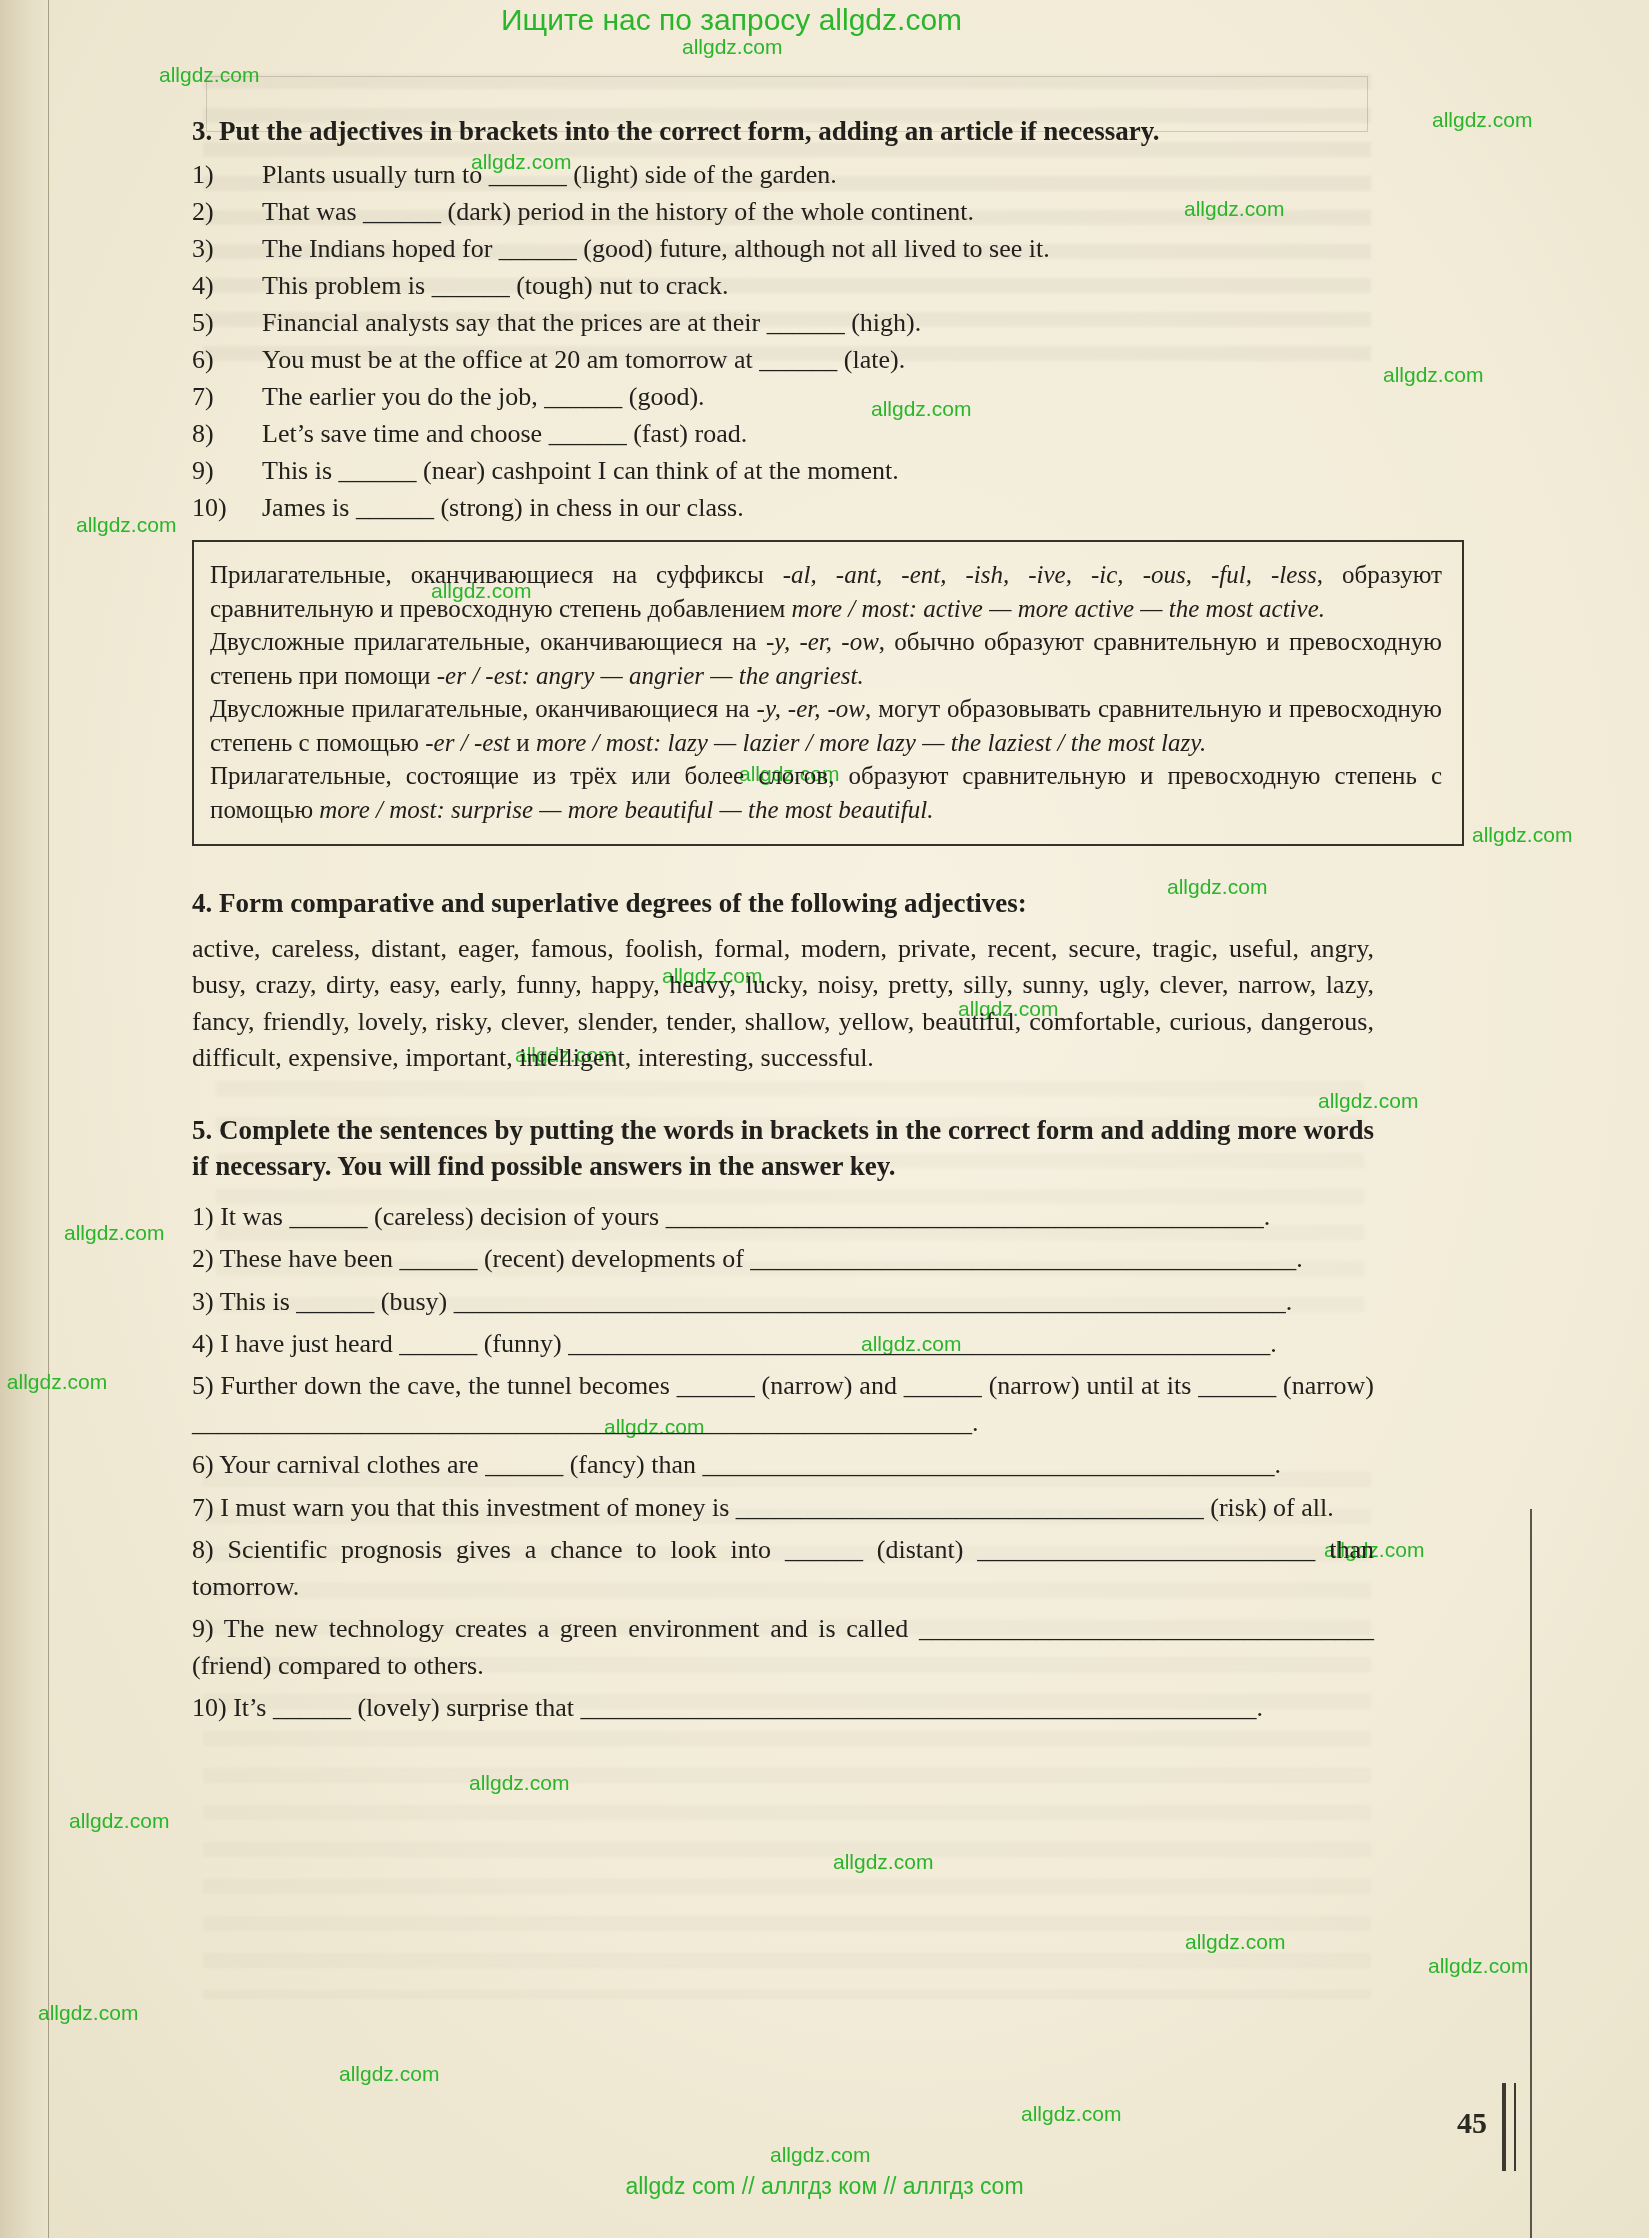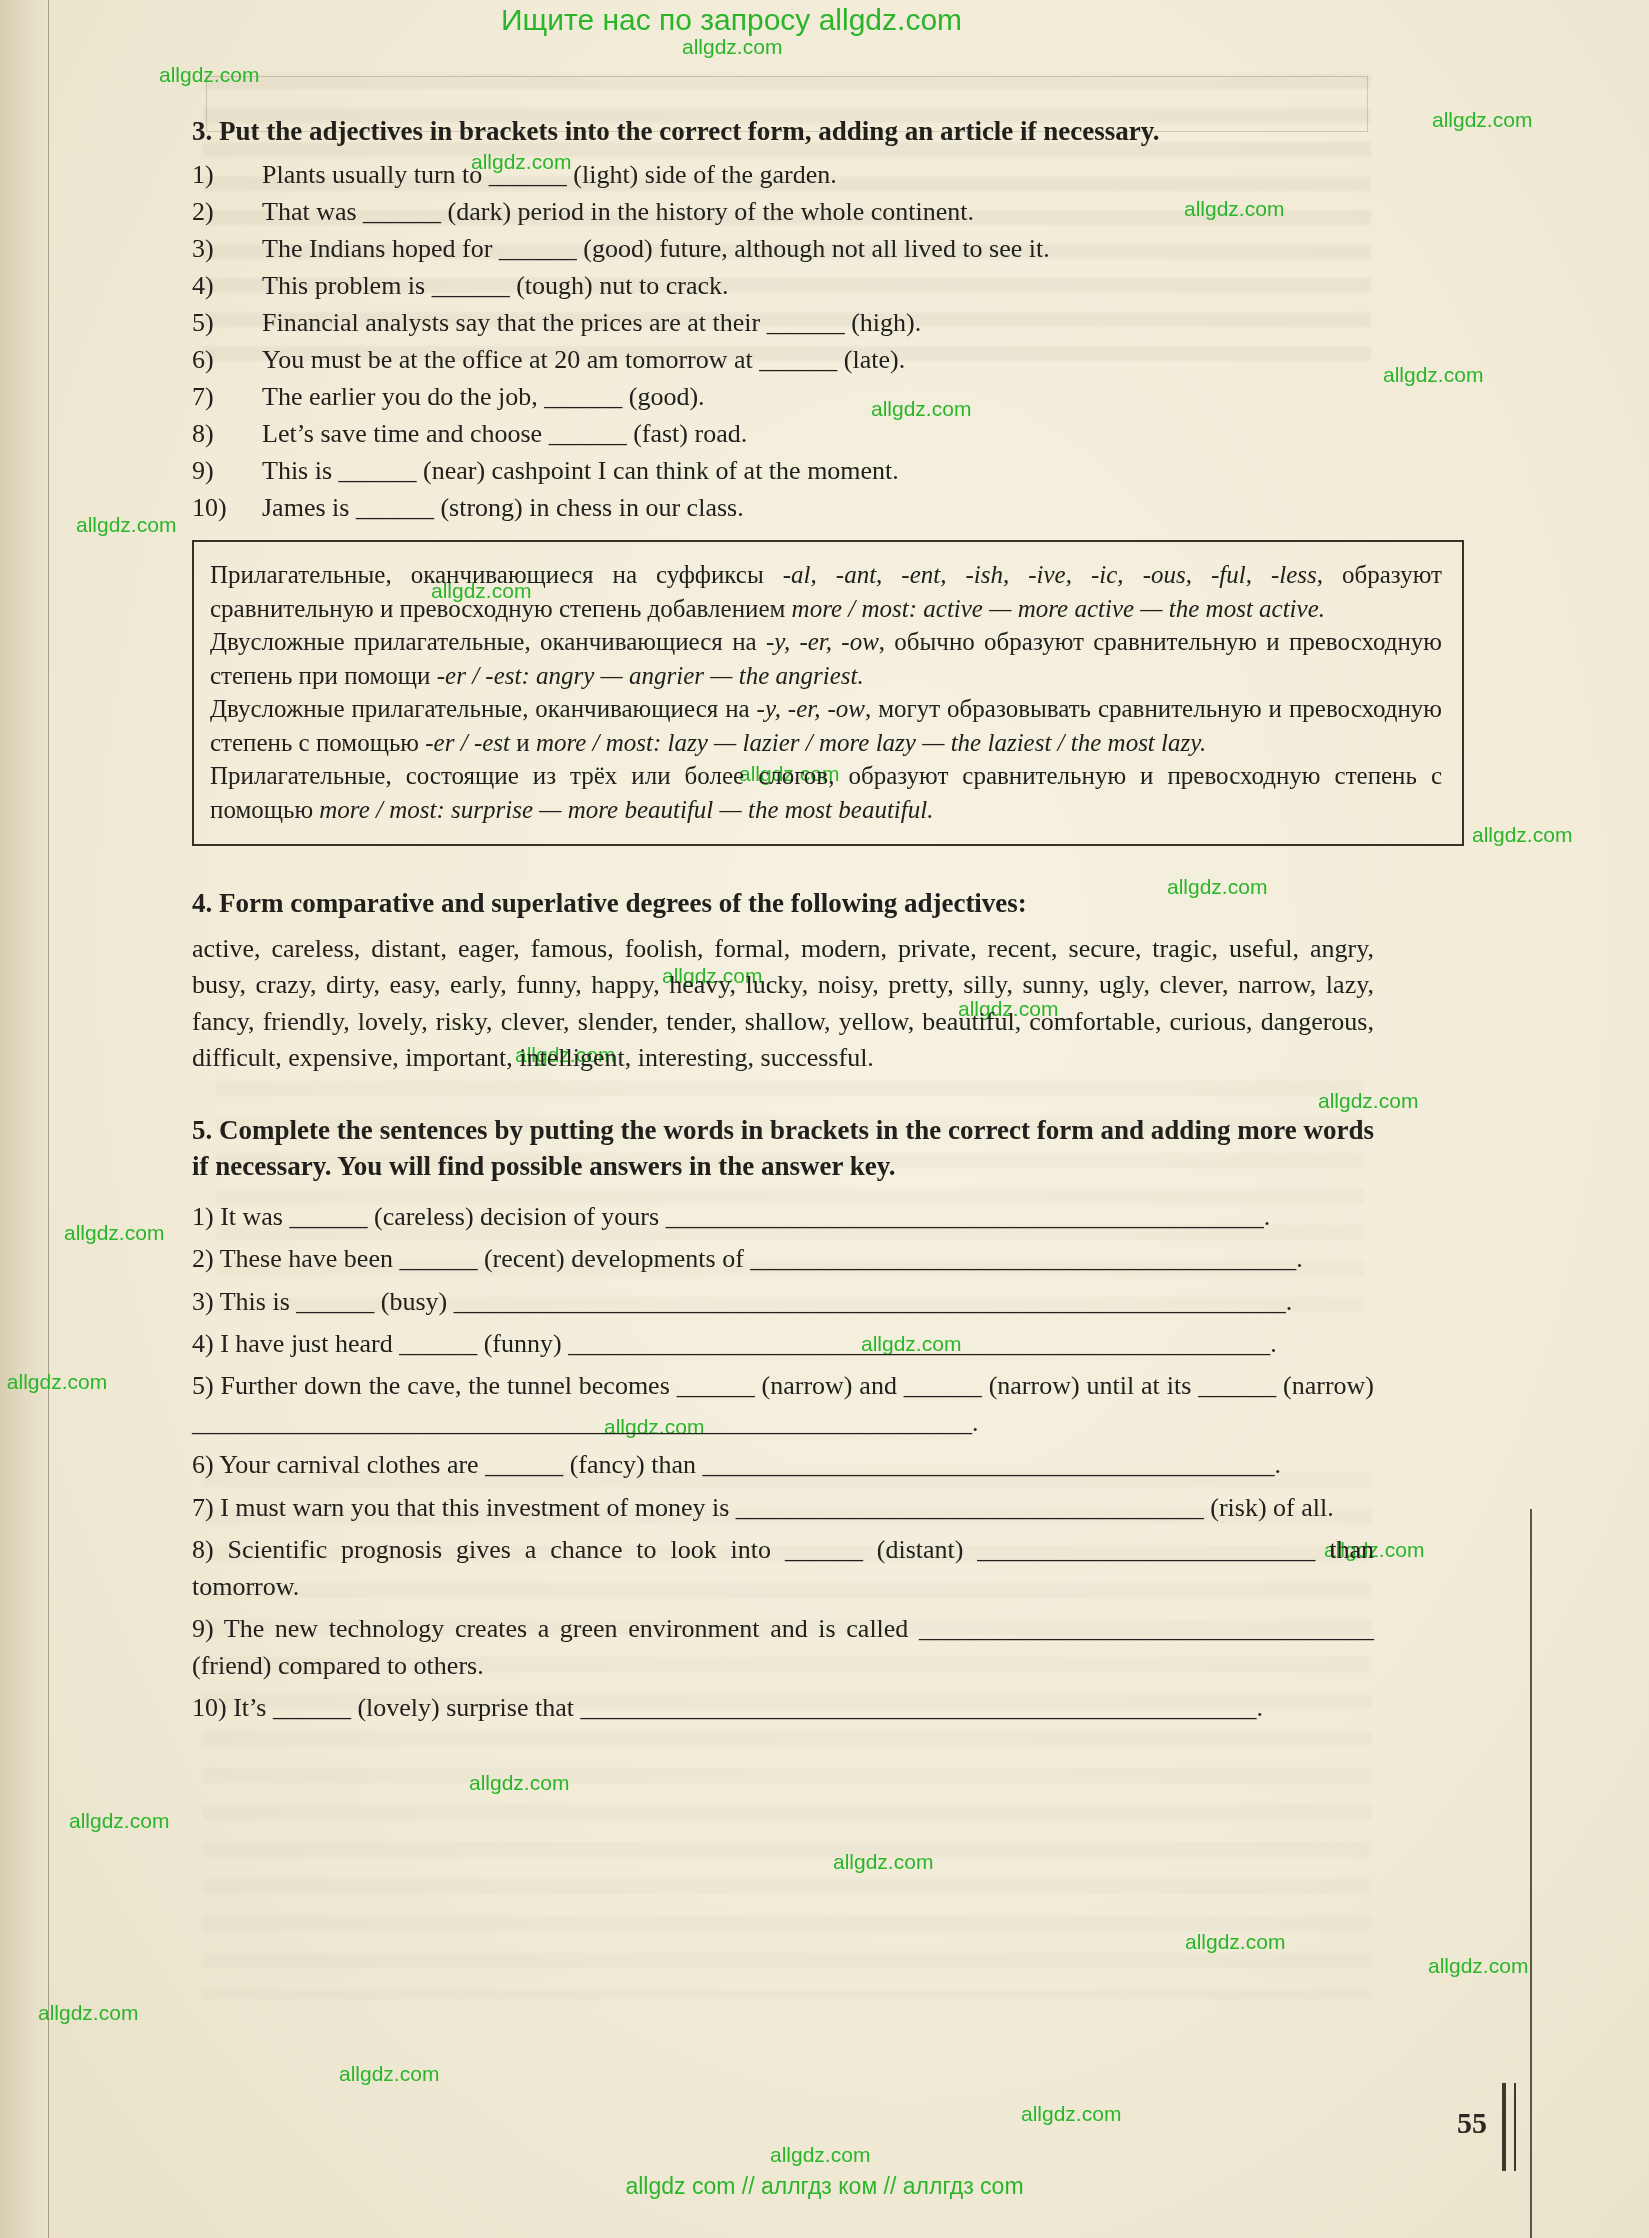--- a/index.html
+++ b/index.html
@@ -167,18 +167,18 @@
       <p class="ex5-item">5) Further down the cave, the tunnel becomes ______ (narrow) and ______ (narrow) until at its ______ (narrow) ____________________________________________________________.</p>
       <p class="ex5-item">6) Your carnival clothes are ______ (fancy) than ____________________________________________.</p>
       <p class="ex5-item">7) I must warn you that this investment of money is ____________________________________ (risk) of all.</p>
       <p class="ex5-item">8) Scientific prognosis gives a chance to look into ______ (distant) __________________________ than tomorrow.</p>
       <p class="ex5-item">9) The new technology creates a green environment and is called ___________________________________ (friend) compared to others.</p>
       <p class="ex5-item">10) It’s ______ (lovely) surprise that ____________________________________________________.</p>
     </div>
 
   </div>
 
-  <div class="page-number">55</div>
+  <div class="page-number">45</div>
 
   <span class="wm wm-footer" style="color: rgb(42, 181, 42);">allgdz com  //  аллгдз ком  //  аллгдз com</span>
 
 </div>
 
 
 </body></html>

